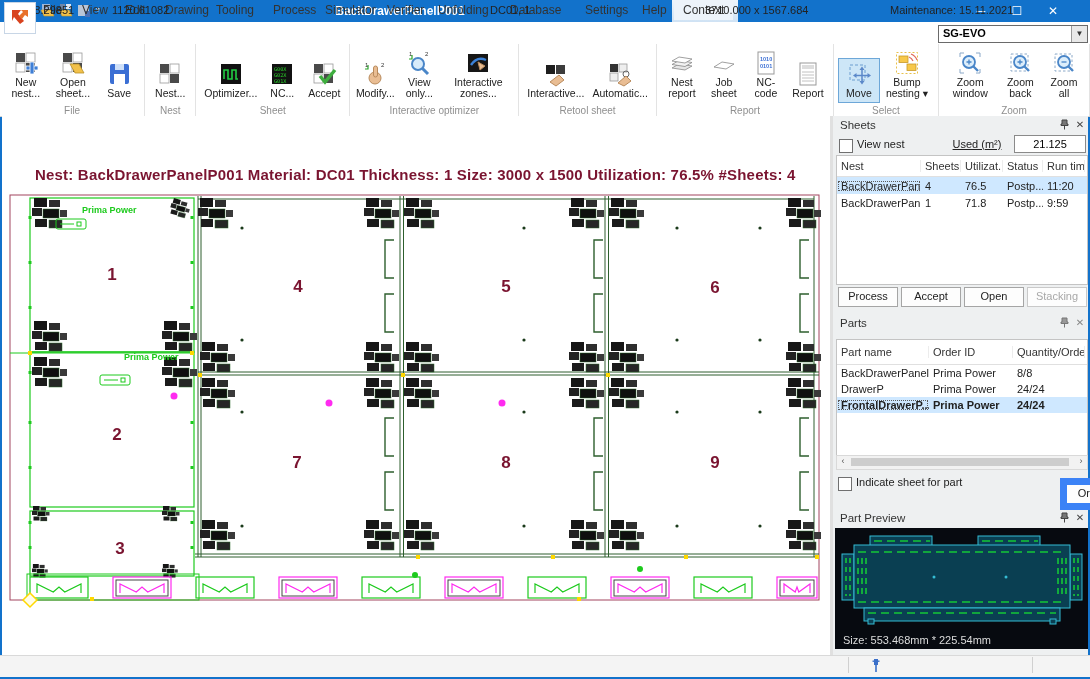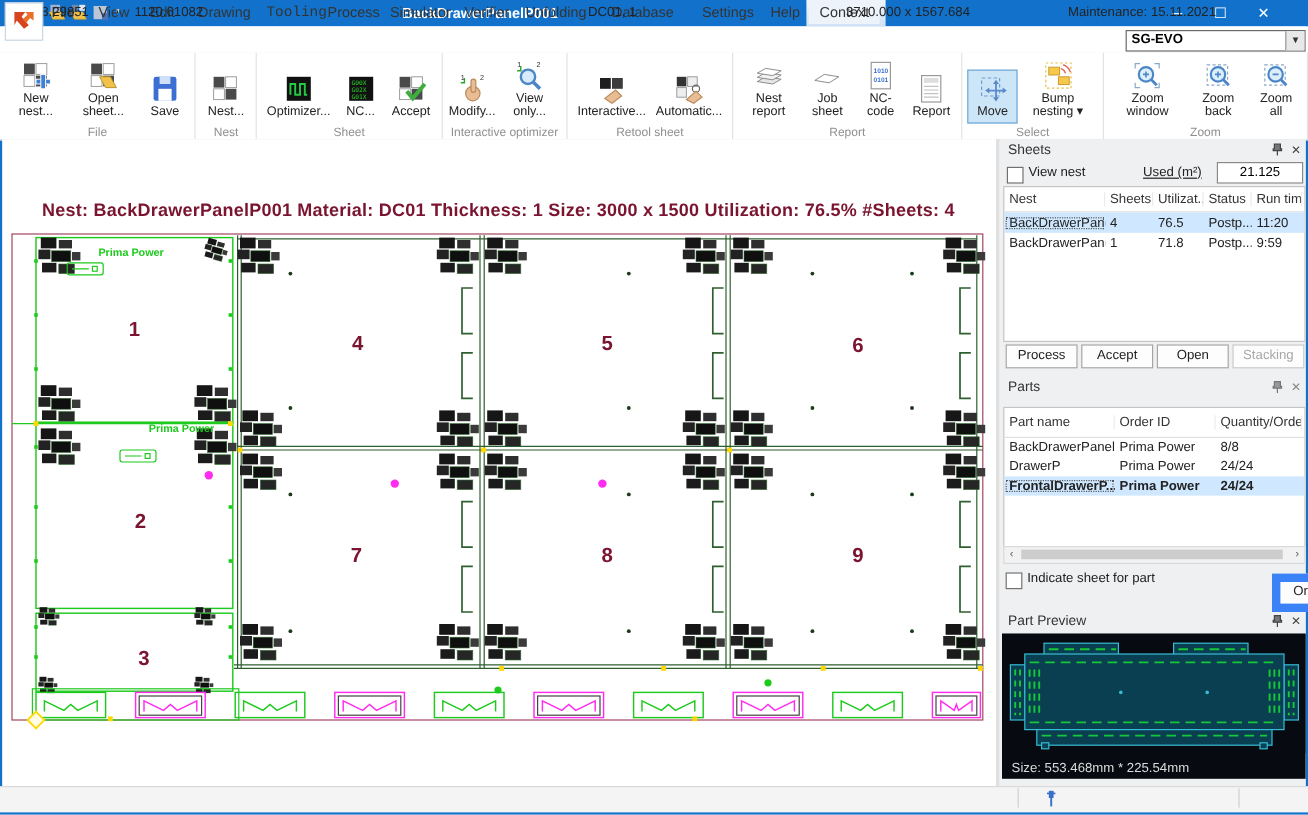--- a/index.html
+++ b/index.html
@@ -100,21 +100,21 @@
     <div class="abs winbtn" style="left: 1002px;">☐</div>
     <div class="abs winbtn" style="left: 1038px;">✕</div>
   </div>
 
 <div class="abs menubar"></div>
 <div id="menuitems">
     <span class="mitem" style="left: 43px;">File</span>
     <span class="mitem" style="left: 82px;">View</span>
     <span class="mitem" style="left: 125px;">Edit</span>
     <span class="mitem" style="left: 165px;">Drawing</span>
-    <span class="mitem" style="left: 222px; font-family: Liberation Mono, monospace;">Tooling</span>
+    <span class="mitem" style="left: 216px;">Tooling</span>
     <span class="mitem" style="left: 273px;">Process</span>
     <span class="mitem" style="left: 325px;">Simulator</span>
     <span class="mitem" style="left: 387px;">Verifier</span>
     <span class="mitem" style="left: 438px;">Unfolding</span>
     <span class="mitem" style="left: 510px;">Database</span>
     <span class="mitem" style="left: 585px;">Settings</span>
     <span class="mitem" style="left: 642px;">Help</span>
     <span class="mitem ctx" style="left: 674px;">Context</span>
   </div>
 <div class="abs combo">
@@ -234,20 +234,30 @@
           <span class="ricon">
             <svg viewBox="0 0 26 26">
               <text x="3" y="6" font-size="6" fill="#333">1</text>
               <text x="19" y="6" font-size="6" fill="#333">2</text>
               <path d="M3,9 h3 v-4" stroke="#2aa52a" fill="none" stroke-width="1.2"></path>
               <circle cx="12" cy="14" r="6" fill="#d8ebfa" stroke="#4a86c8" stroke-width="2"></circle>
               <line x1="16.5" y1="18.5" x2="22" y2="24" stroke="#4a86c8" stroke-width="3"></line>
             </svg>
           </span>
           <span class="rlabel">View only...</span>
+        </div>
+        <div class="rbtn">
+          <span class="ricon">
+            <svg viewBox="0 0 26 26">
+              <rect x="3" y="4" width="20" height="18" fill="#161616"></rect>
+              <path d="M6,15 q6,-9 15,-5" stroke="#3b82d8" stroke-width="2.4" fill="none"></path>
+              <path d="M13,12 l7,4 -5,4 z" fill="#e9bd93" stroke="#b98b5d"></path>
+            </svg>
+          </span>
+          <span class="rlabel">Interactive zones...</span>
         </div>
       </div>
       <div class="rglabel">Interactive optimizer</div>
     </div>
     <div class="rgroup">
       <div class="rbtns">
         <div class="rbtn">
           <span class="ricon">
             <svg viewBox="0 0 26 26">
               <rect x="3" y="4" width="9" height="9" fill="#1e1e1e"></rect>

